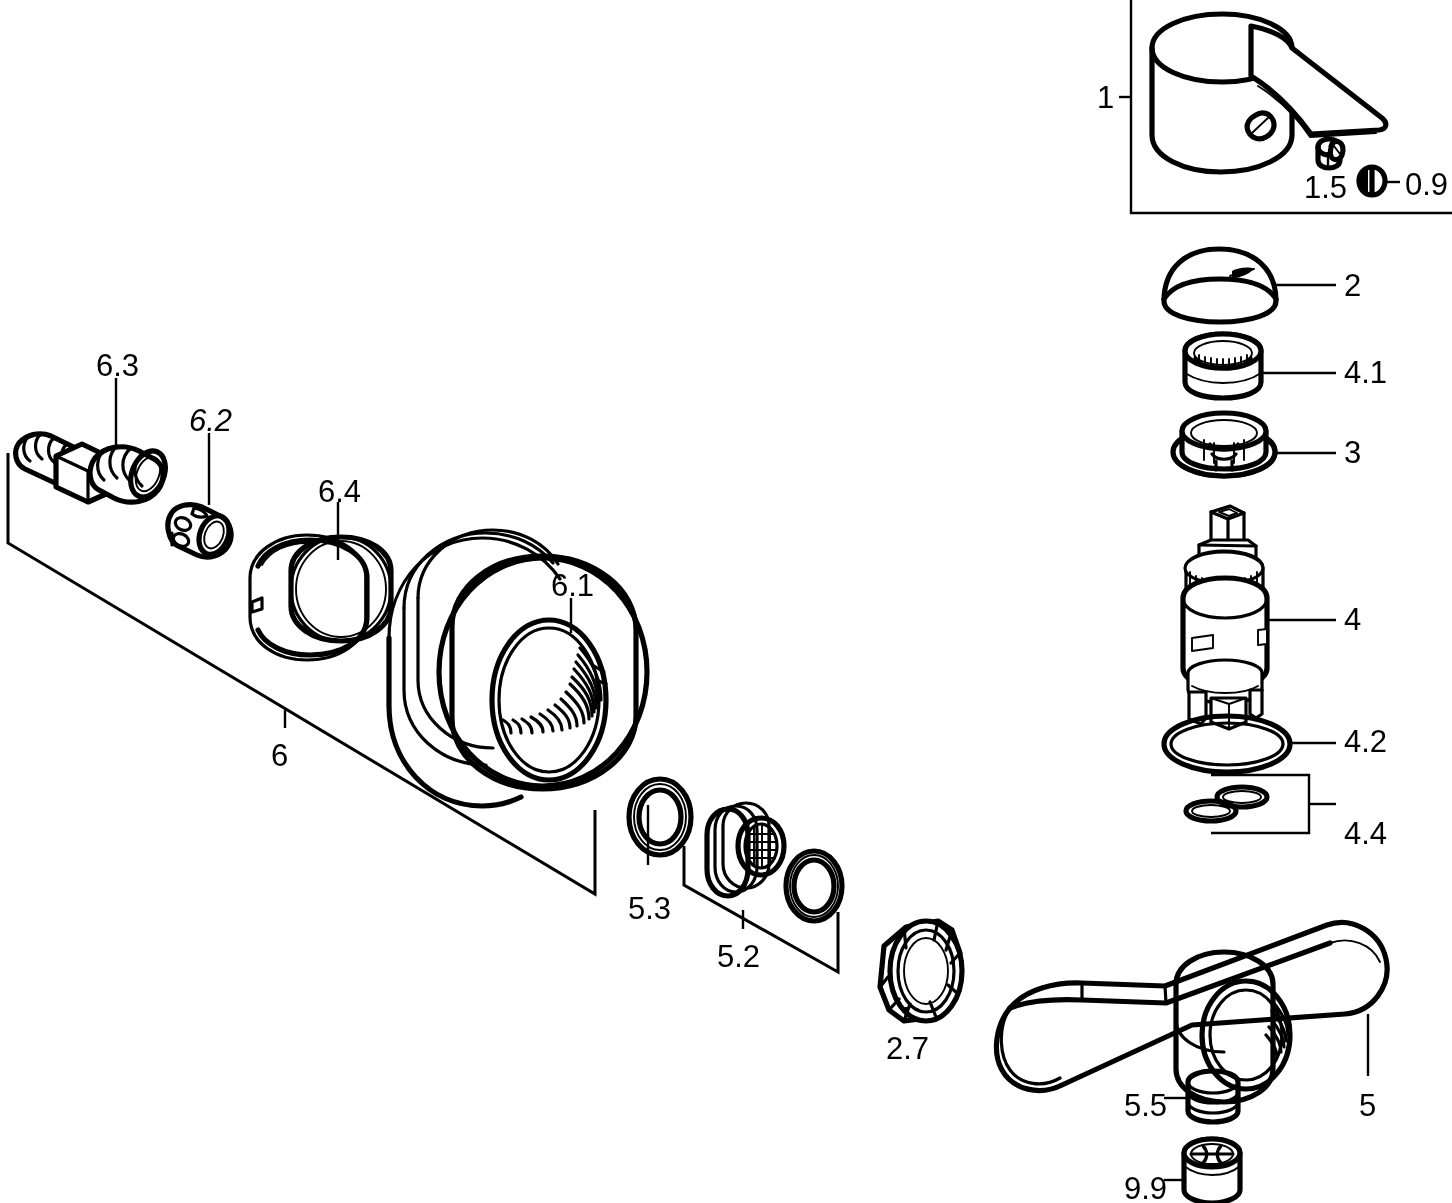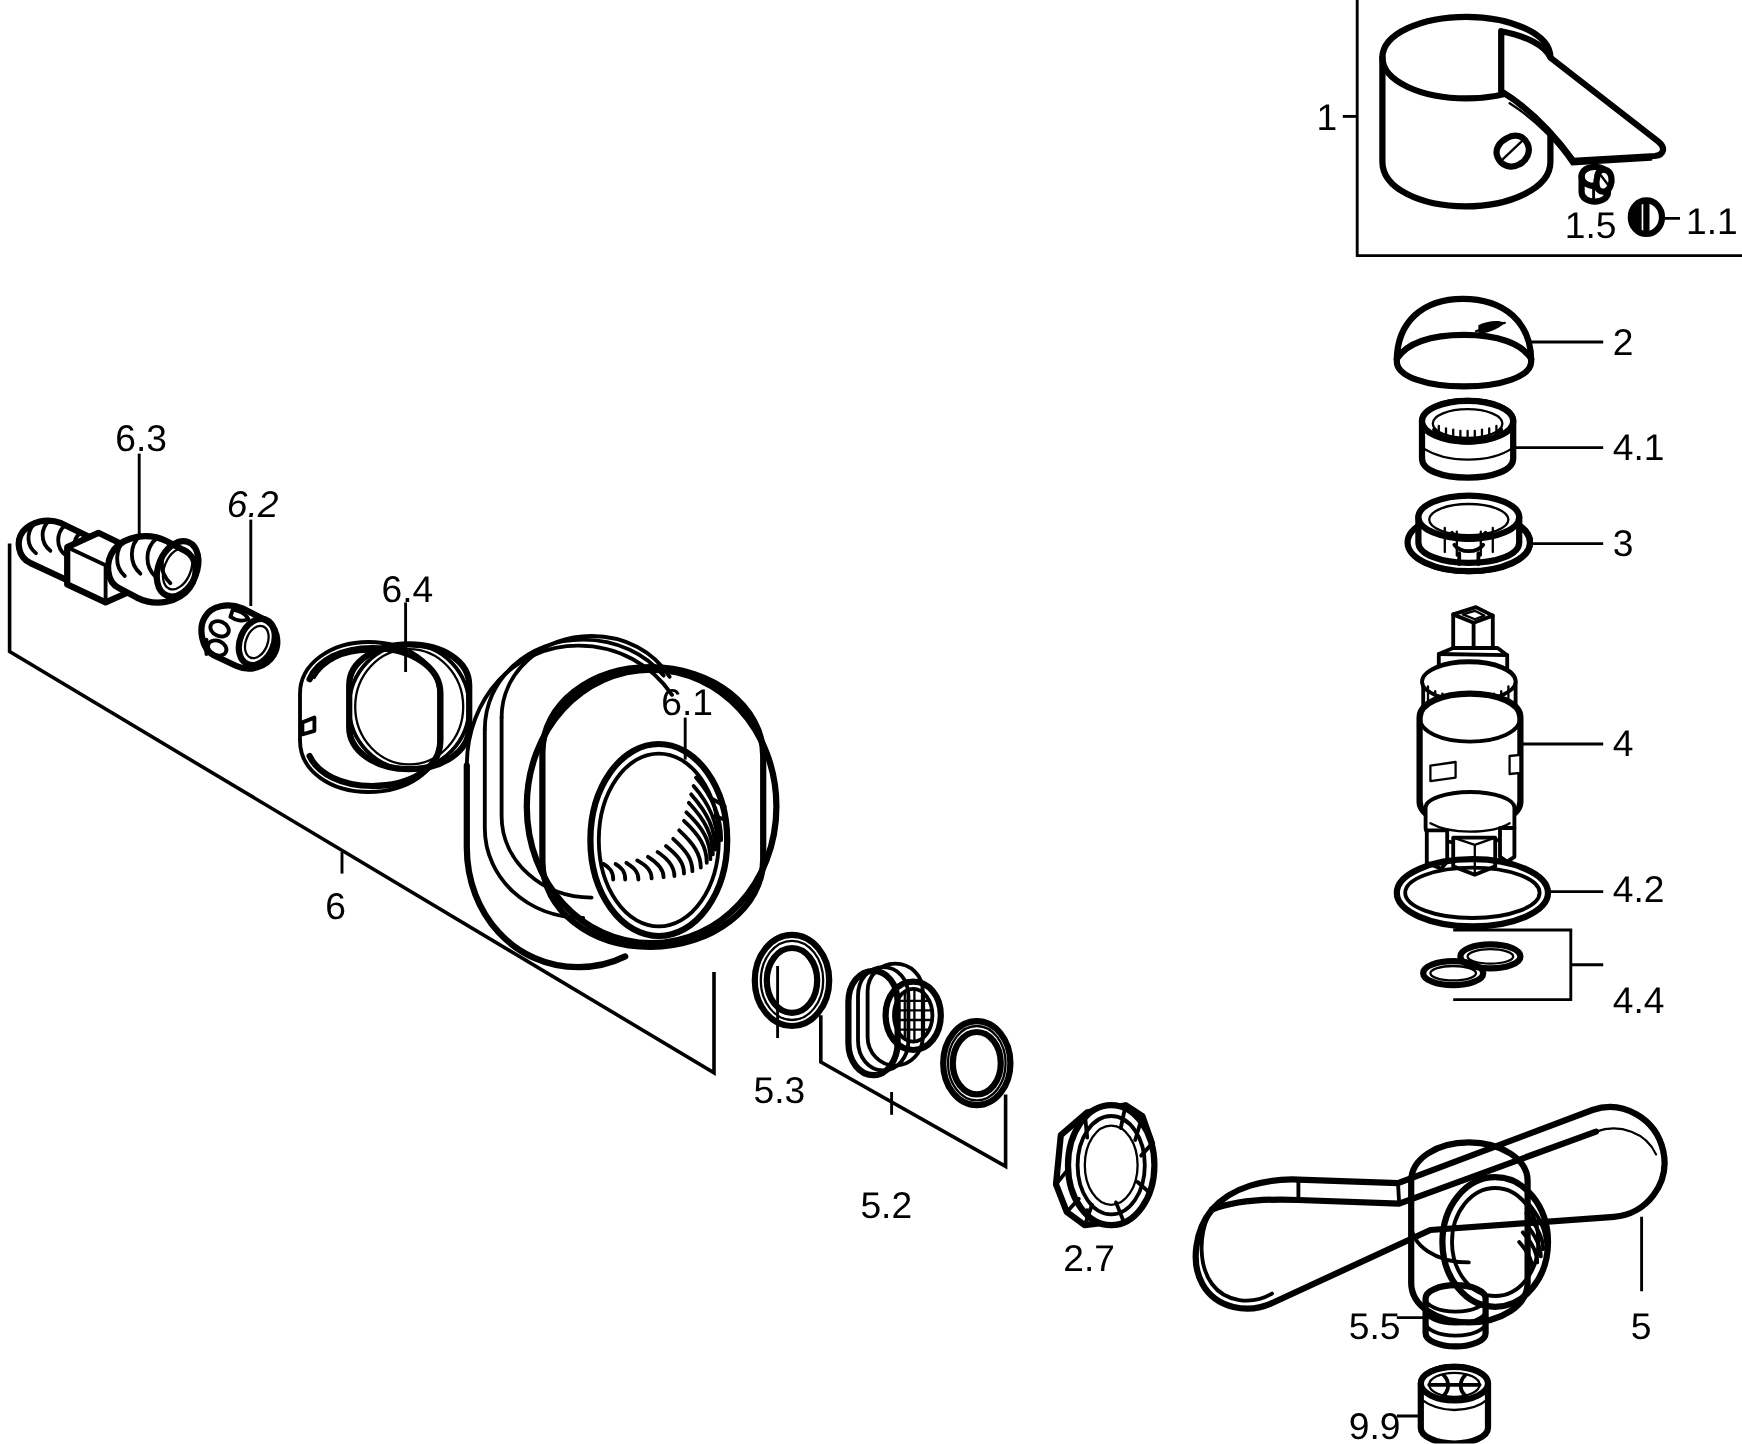--- a/index.html
+++ b/index.html
@@ -427,32 +427,32 @@
     <path class="leadb" d="M8 453 L8 543 L595 894 L595 810"></path>
     <path class="lead" d="M285 710 L285 728"></path>
 
     <path class="leadb" d="M684 846 L684 885 L838 972 L838 912"></path>
     <path class="lead" d="M743 910 L743 929"></path>
   </g>
 </svg>
 
 <div class="lbl" style="left:1097px;top:82px;">1</div>
 <div class="lbl" style="left:1304px;top:172px;">1.5</div>
-<div class="lbl" style="left:1405px;top:169px;">1.1</div>
+<div class="lbl" style="left:1405px;top:169px;">0.9</div>
 <div class="lbl" style="left:1344px;top:270px;">2</div>
 <div class="lbl" style="left:1344px;top:357px;">4.1</div>
 <div class="lbl" style="left:1344px;top:437px;">3</div>
 <div class="lbl" style="left:1344px;top:604px;">4</div>
 <div class="lbl" style="left:1344px;top:726px;">4.2</div>
 <div class="lbl" style="left:1344px;top:787px;margin-top:31px;">4.4</div>
 <div class="lbl" style="left:96px;top:350px;">6.3</div>
 <div class="lbl" style="left:189px;top:405px;font-style:italic;">6.2</div>
 <div class="lbl" style="left:318px;top:476px;">6.4</div>
 <div class="lbl" style="left:271px;top:740px;">6</div>
 <div class="lbl" style="left:551px;top:570px;">6.1</div>
 <div class="lbl" style="left:628px;top:893px;">5.3</div>
-<div class="lbl" style="left:717px;top:941px;margin-top:48px;">5.2</div>
+<div class="lbl" style="left:717px;top:941px;">5.2</div>
 <div class="lbl" style="left:886px;top:1033px;">2.7</div>
 <div class="lbl" style="left:1124px;top:1090px;">5.5</div>
 <div class="lbl" style="left:1359px;top:1090px;">5</div>
 <div class="lbl" style="left:1124px;top:1173px;">9.9</div>
 
 </div>
 
 </body></html>

